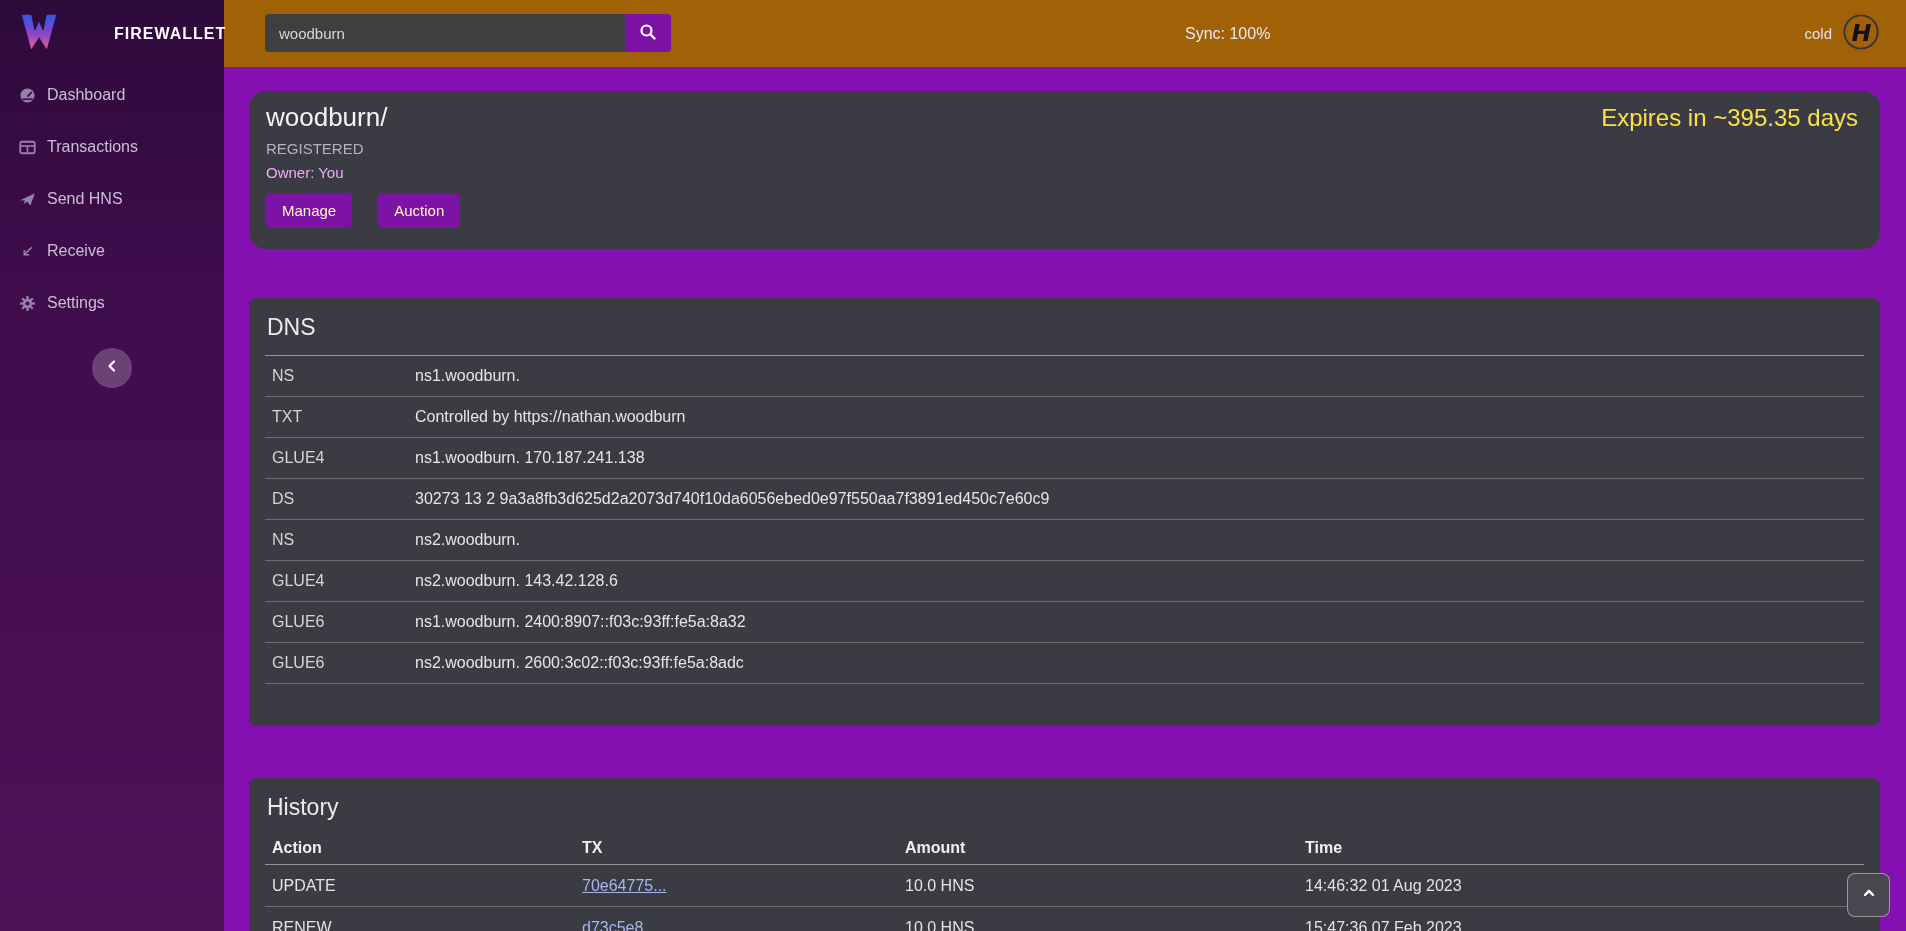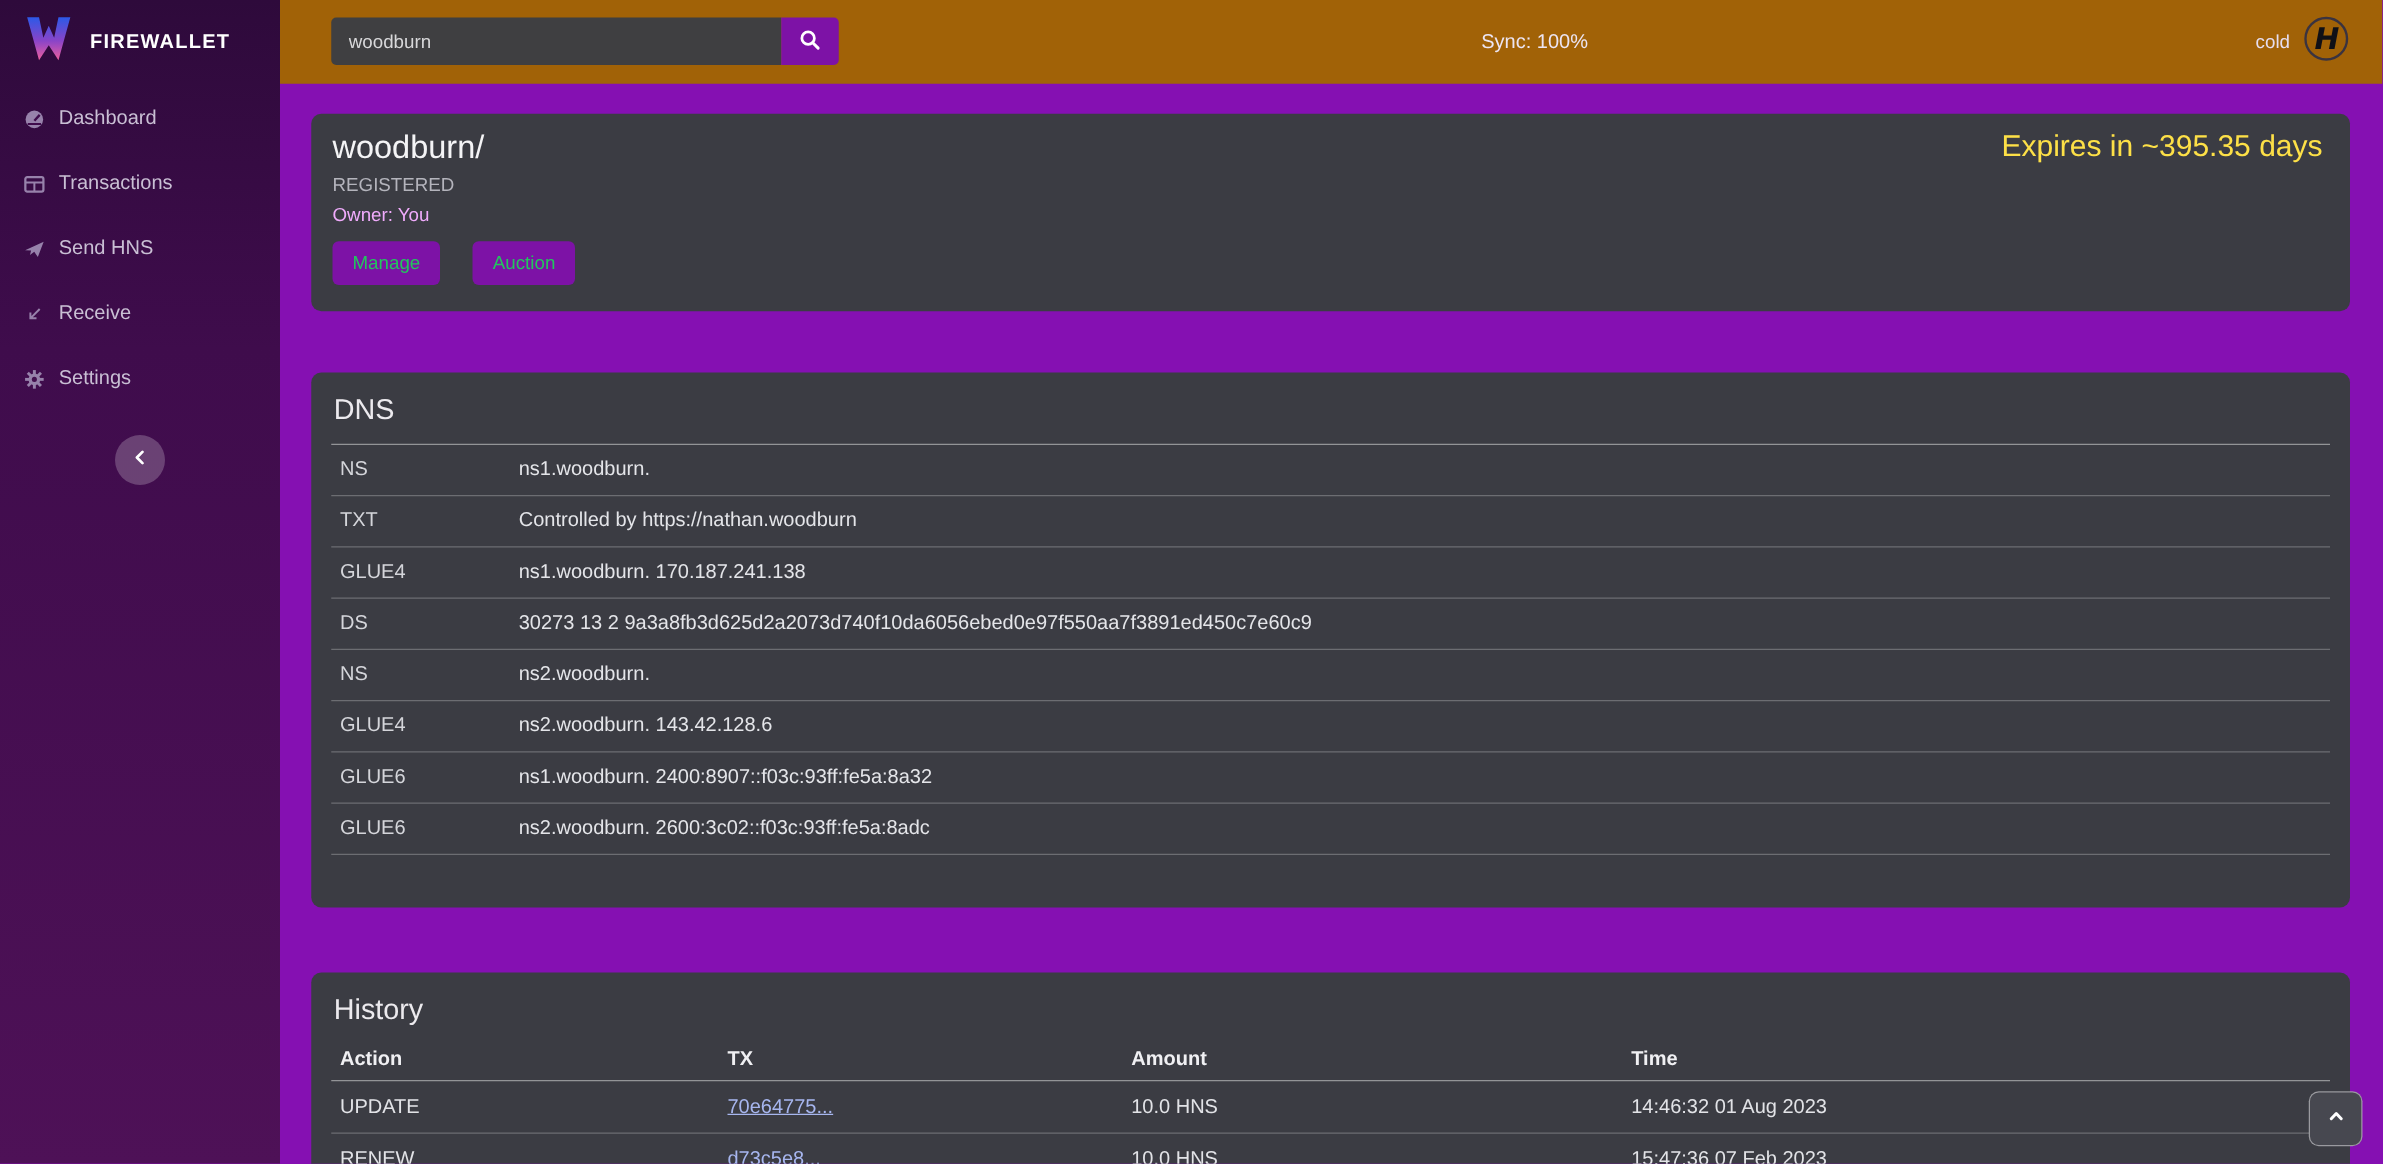--- a/index.html
+++ b/index.html
@@ -3,21 +3,21 @@
 <meta charset="utf-8">
 <style>
   * { margin:0; padding:0; box-sizing:border-box; }
   html,body { width:1906px; height:931px; overflow:hidden; }
   body { font-family:"Liberation Sans", sans-serif; background:#8510b2; position:relative; }
 
   
   .sidebar { position:absolute; left:0; top:0; width:224px; height:931px; z-index:3;
     background:linear-gradient(180deg,#2e0a3b 0%, #3f0c4c 30%, #4e1157 100%); }
   .logo-row { height:67px; display:flex; align-items:center; padding-left:18px; gap:12px; }
-  .brand { color:#ffffff; font-weight:bold; font-size:16px; letter-spacing:1px; }
+  .brand { color:#ffffff; font-weight:bold; font-size:16px; letter-spacing:1px;margin-left:42px; }
   .nav { padding-top:2px; }
   .nav-item { height:52px; display:flex; align-items:center; gap:11px; padding-left:19px;
     color:#c9bfd4; font-size:16px; cursor:pointer; }
   .nav-item .ic { width:17px; height:17px; color:#9782ab; flex:0 0 17px; }
   .collapse-btn { position:absolute; left:92px; top:348px; width:40px; height:40px; border-radius:50%;
     background:rgba(255,255,255,0.22); display:flex; align-items:center; justify-content:center; cursor:pointer; }
 
   
   .topbar { position:absolute; left:224px; top:0; width:1682px; height:67px; background:#a16207; z-index:2; }
   .search-wrap { position:absolute; left:41px; top:14px; display:flex; }
@@ -27,26 +27,26 @@
     display:flex; align-items:center; justify-content:center; cursor:pointer; }
   .sync { position:absolute; left:961px; top:0; height:67px; display:flex; align-items:center;
     color:#ece5f3; font-size:16px; }
   .wallet-chip { position:absolute; right:26px; top:0; height:67px; display:flex; align-items:center; gap:10px; cursor:pointer;margin-left:28px; }
   .wallet-name { color:#e6def0; font-size:15px; }
 
   
   .card { position:absolute; left:249px; width:1631px; background:#3b3c43; border-radius:8px; color:#e8e8ec; }
   .card-title { font-size:23px; color:#eceaee; font-weight:400; }
 
-  .domain-card { top:91px; height:158px; padding:10px 20px 0 17px; }
+  .domain-card { top:91px; height:158px; padding:10px 20px 0 17px;border-radius:17px; }
   .domain-title { font-size:26px; color:#f4f4f6; font-weight:400; line-height:33px; }
   .domain-status { margin-top:6px; font-size:15px; color:#b4b4bc; }
   .domain-owner { margin-top:7px; font-size:15px; color:#f0abfc; }
   .btn-row { margin-top:12px; display:flex; gap:26px; }
-  .pbtn { min-width:78px; height:35px; padding:0 16px; background:#7d12a6; color:#22c55e; border:none;
+  .pbtn { min-width:78px; height:35px; padding:0 16px; background:#7d12a6; color:#fef9c3; border:none;
     border-radius:5px; font-size:15px; font-family:inherit; cursor:pointer; }
   .expires { position:absolute; right:22px; top:13px; font-size:24px; color:#fde047; font-weight:400; }
 
   .dns-card { top:298px; height:428px; padding:0 16px; }
   .dns-card .card-title { padding:16px 0 14px 2px; }
   .dns-table { border-top:1px solid rgba(255,255,255,0.45); }
   .dns-row { display:flex; align-items:center; height:41px; border-bottom:1px solid rgba(255,255,255,0.25); }
   .dns-type { width:150px; padding-left:7px; font-size:16px; color:#d4d5da; }
   .dns-value { font-size:16px; color:#e4e5e9; }
 

